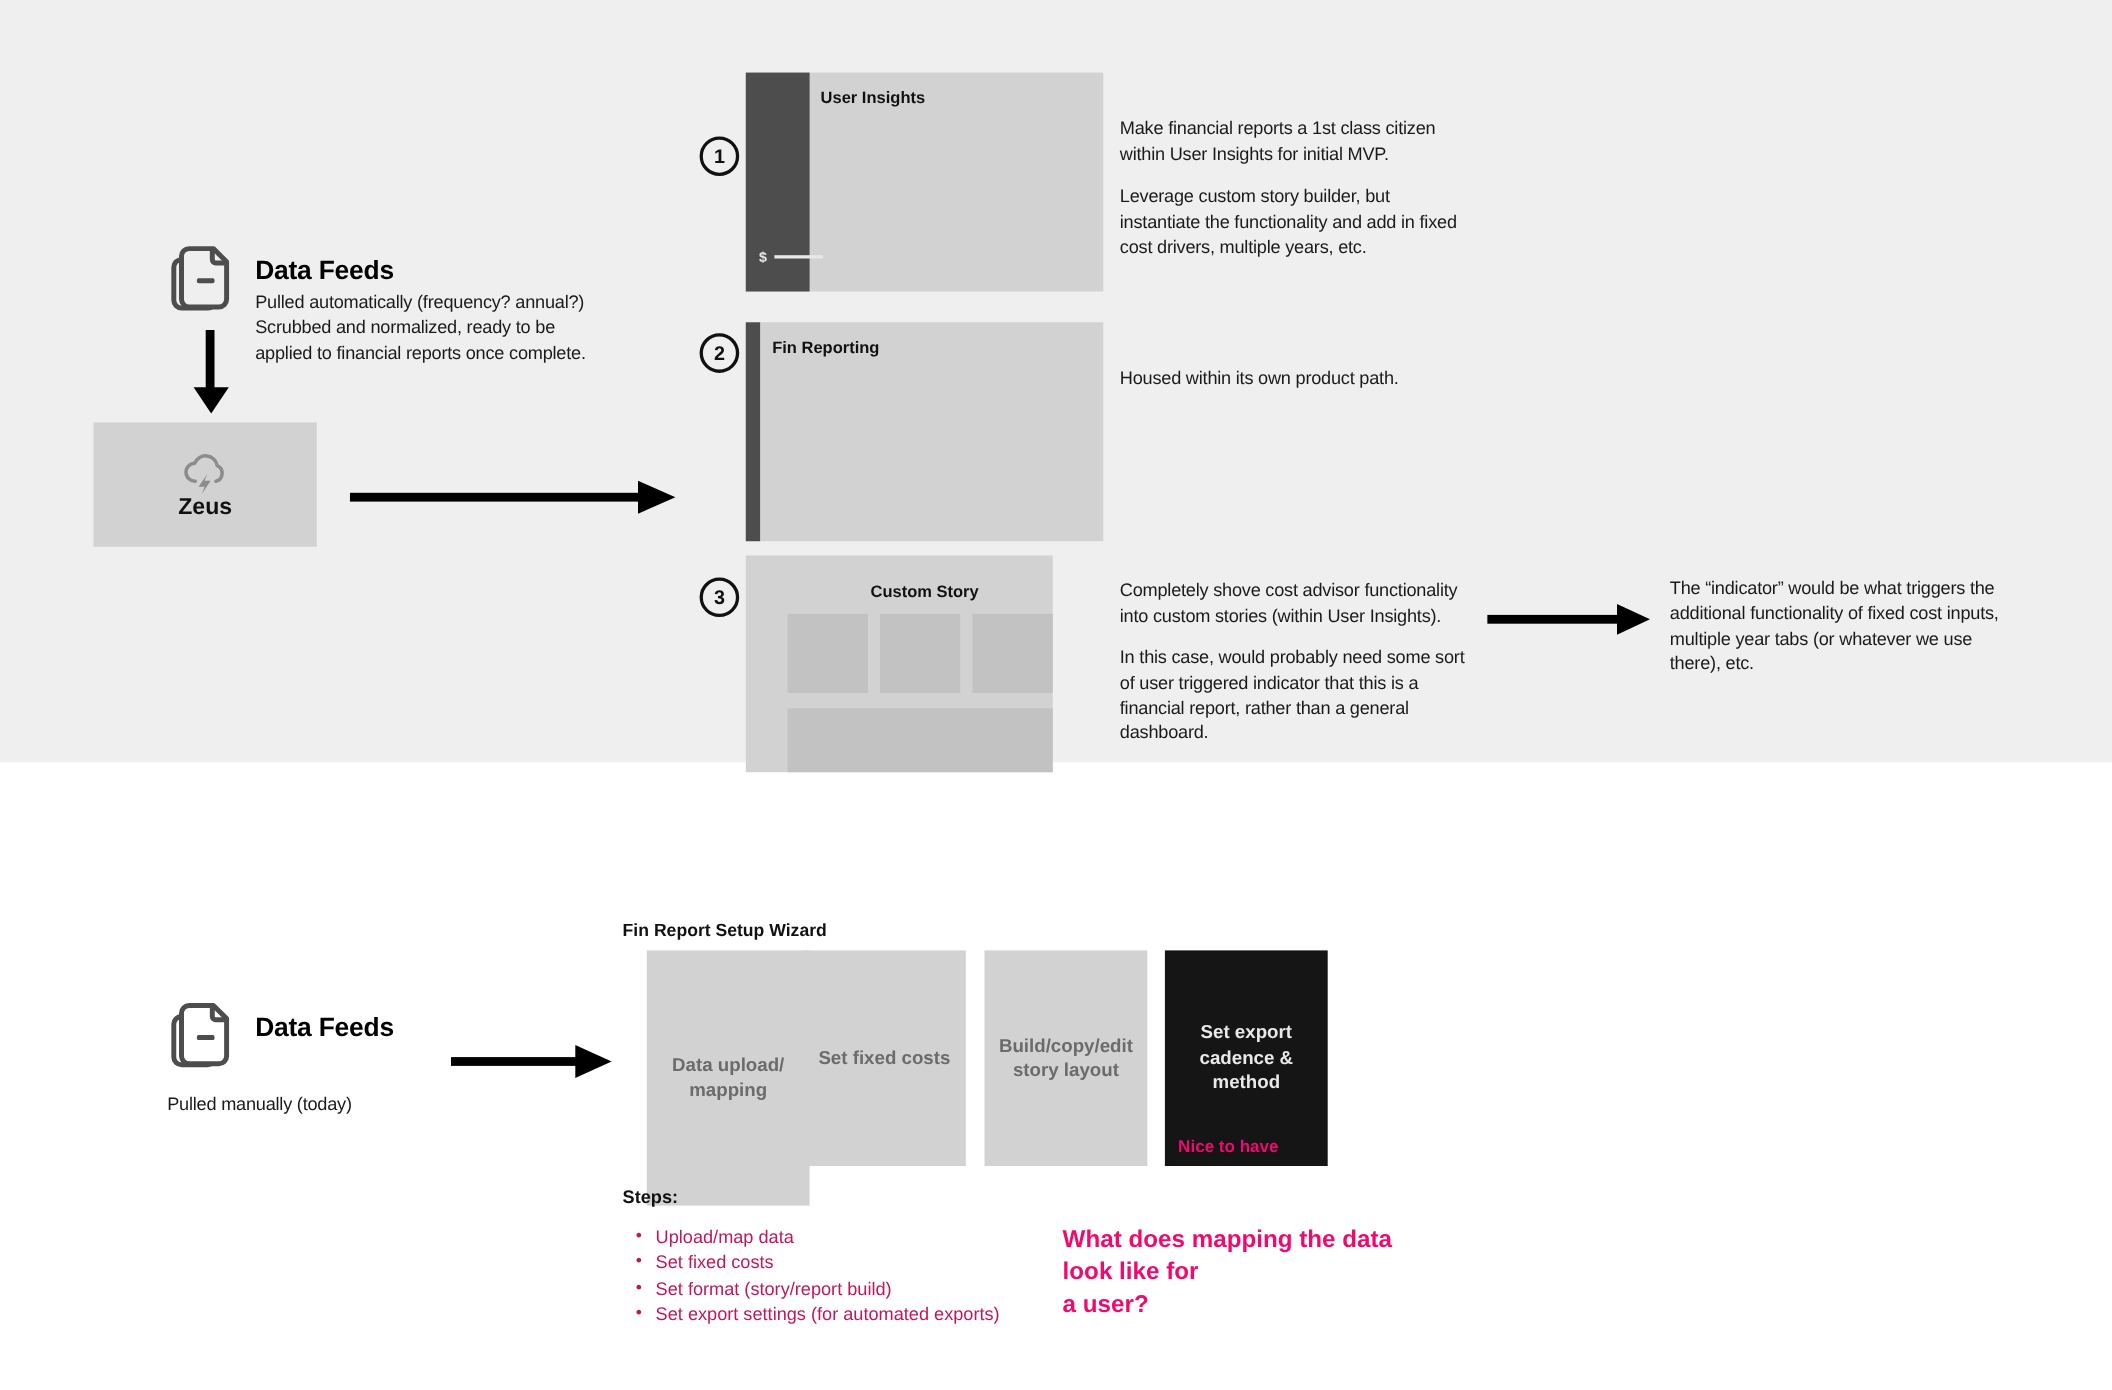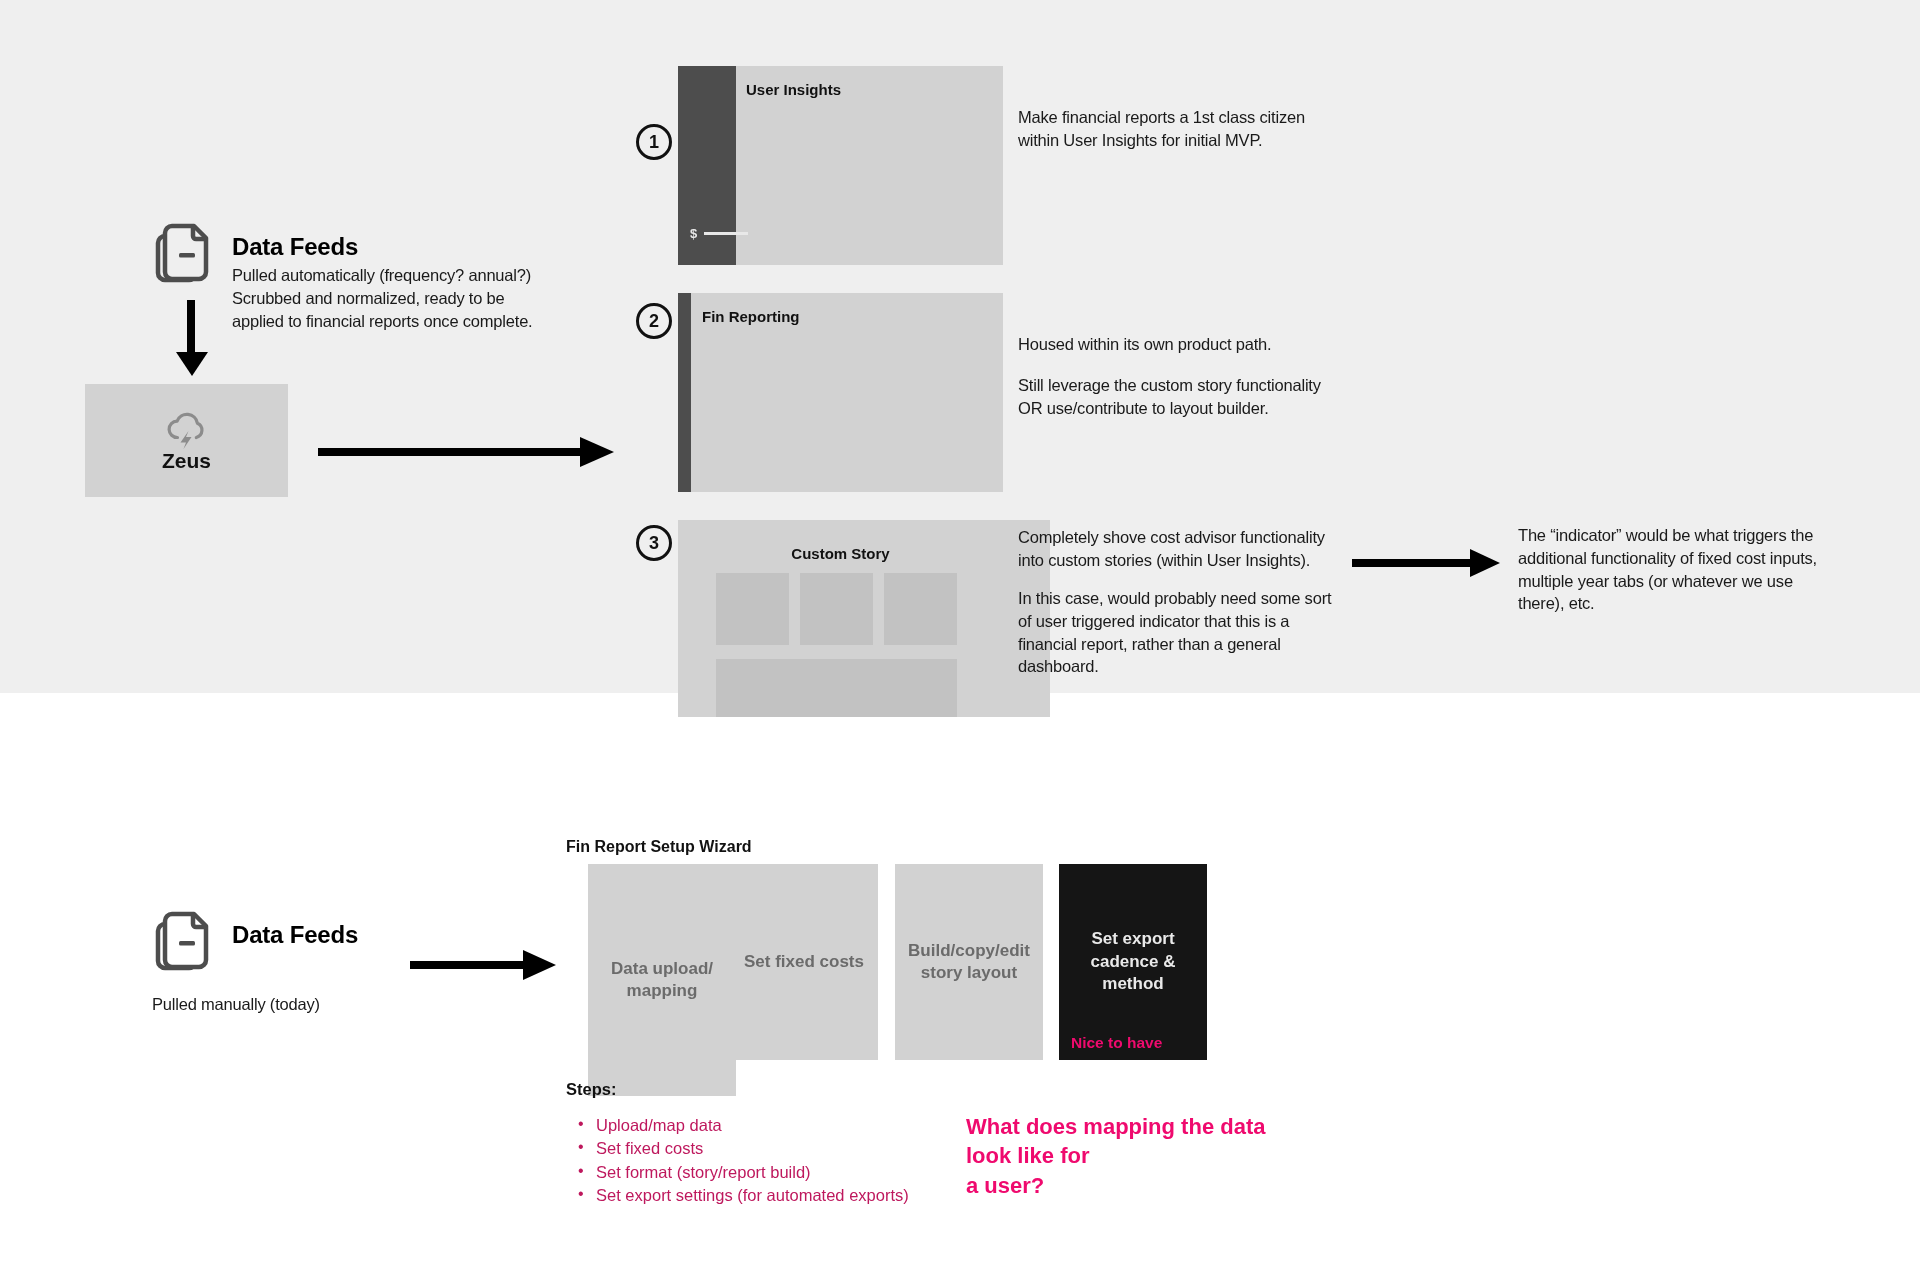--- a/index.html
+++ b/index.html
@@ -145,35 +145,36 @@
     <div class="panel-rail" style="width:58px;"></div>
     <div class="rail-row" style="left:12px; top:160px;">
       <span>$</span>
       <span class="rail-dash"></span>
     </div>
     <div class="panel-title" style="left:68px; top:15px;">User Insights</div>
   </div>
 
   <div class="t body-txt" style="left:1018px; top:106px; width:330px; white-space:pre-line;">Make financial reports a 1st class citizen
 within User Insights for initial MVP.</div>
+  <div class="t body-txt" style="left:1018px; top:168px; width:330px; white-space:pre-line;">Leverage custom story builder, but
+instantiate the functionality and add in fixed
+cost drivers, multiple years, etc.</div>
 
   <div class="num-badge" style="left:636px; top:303px;">2</div>
 
   <div class="panel" style="left:678px; top:293px; width:325px; height:199px;">
     <div class="panel-rail" style="width:13px;"></div>
     <div class="panel-title" style="left:24px; top:15px;">Fin Reporting</div>
   </div>
 
   <div class="t body-txt" style="left:1018px; top:333px; width:340px; white-space:pre-line;">Housed within its own product path.</div>
-  <div class="t body-txt" style="left:1018px; top:374px; width:340px; white-space:pre-line;">Still leverage the custom story functionality
-OR use/contribute to layout builder.</div>
 
   <div class="num-badge" style="left:636px; top:525px;">3</div>
 
-  <div class="panel" style="left:678px; top:520px; width:372px; height:197px;">
+  <div class="panel" style="left:678px; top:505px; width:279px; height:197px;">
     <div class="panel-title" style="left:0; top:25px; width:325px; text-align:center;">Custom Story</div>
     <div class="story-card" style="left:38px; top:53px; width:73px; height:72px;"></div>
     <div class="story-card" style="left:122px; top:53px; width:73px; height:72px;"></div>
     <div class="story-card" style="left:206px; top:53px; width:73px; height:72px;"></div>
     <div class="story-card" style="left:38px; top:139px; width:241px; height:58px;"></div>
   </div>
 
   <div class="t body-txt" style="left:1018px; top:526px; width:340px; white-space:pre-line;">Completely shove cost advisor functionality
 into custom stories (within User Insights).</div>
   <div class="t body-txt" style="left:1018px; top:587px; width:340px; white-space:pre-line;">In this case, would probably need some sort

